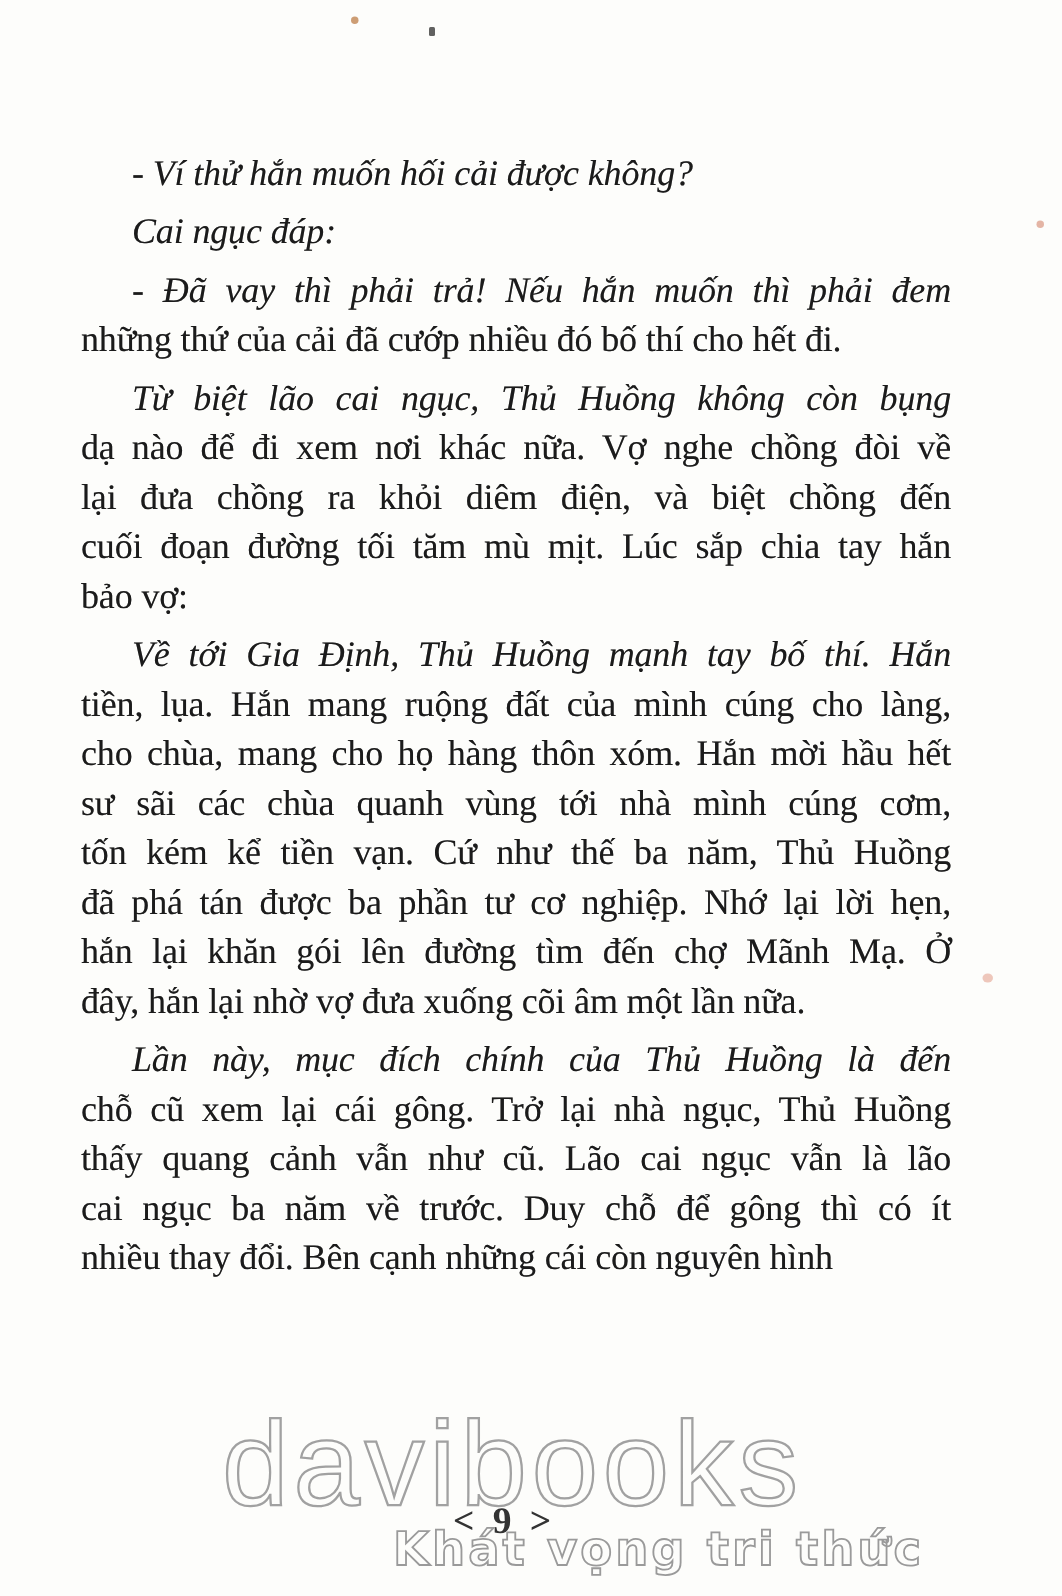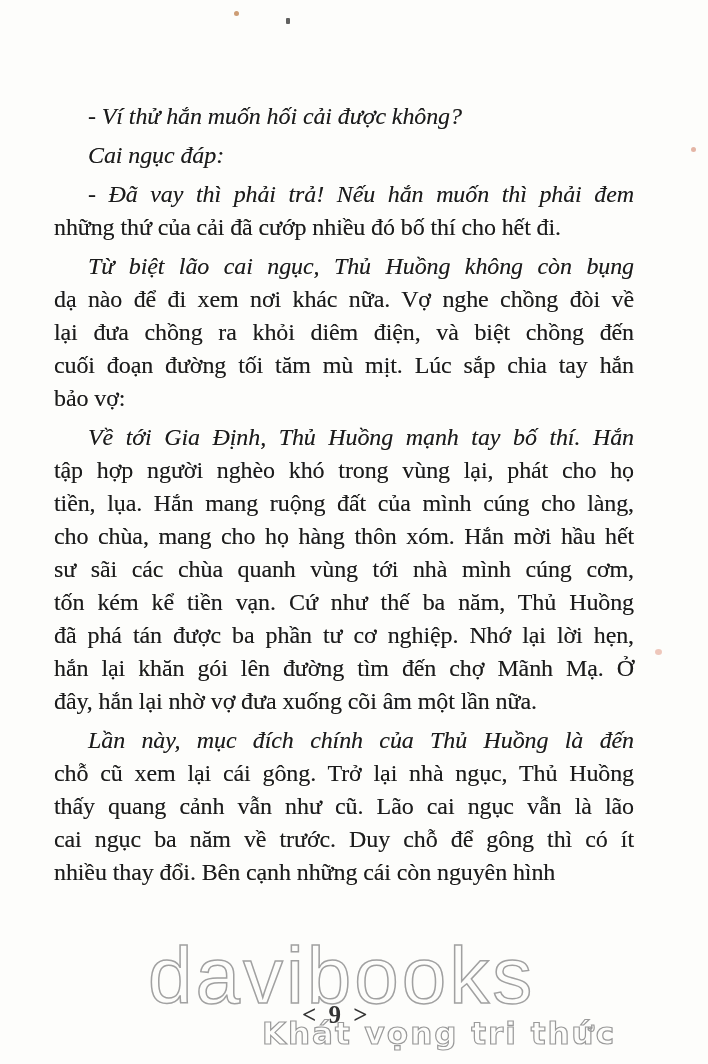--- a/index.html
+++ b/index.html
@@ -99,21 +99,20 @@
       </div>
       <div class="para">
         <div class="line first just"><span>Từ biệt lão cai ngục, Thủ Huồng không còn bụng</span></div>
         <div class="line just"><span>dạ nào để đi xem nơi khác nữa. Vợ nghe chồng đòi về</span></div>
         <div class="line just"><span>lại đưa chồng ra khỏi diêm điện, và biệt chồng đến</span></div>
         <div class="line just"><span>cuối đoạn đường tối tăm mù mịt. Lúc sắp chia tay hắn</span></div>
         <div class="line"><span>bảo vợ:</span></div>
       </div>
       <div class="para">
         <div class="line first just"><span>Về tới Gia Định, Thủ Huồng mạnh tay bố thí. Hắn</span></div>
-        <div class="line just"><span>tập hợp người nghèo khó trong vùng lại, phát cho họ</span></div>
         <div class="line just"><span>tiền, lụa. Hắn mang ruộng đất của mình cúng cho làng,</span></div>
         <div class="line just"><span>cho chùa, mang cho họ hàng thôn xóm. Hắn mời hầu hết</span></div>
         <div class="line just"><span>sư sãi các chùa quanh vùng tới nhà mình cúng cơm,</span></div>
         <div class="line just"><span>tốn kém kể tiền vạn. Cứ như thế ba năm, Thủ Huồng</span></div>
         <div class="line just"><span>đã phá tán được ba phần tư cơ nghiệp. Nhớ lại lời hẹn,</span></div>
         <div class="line just"><span>hắn lại khăn gói lên đường tìm đến chợ Mãnh Mạ. Ở</span></div>
         <div class="line"><span>đây, hắn lại nhờ vợ đưa xuống cõi âm một lần nữa.</span></div>
       </div>
       <div class="para">
         <div class="line first just"><span>Lần này, mục đích chính của Thủ Huồng là đến</span></div>

